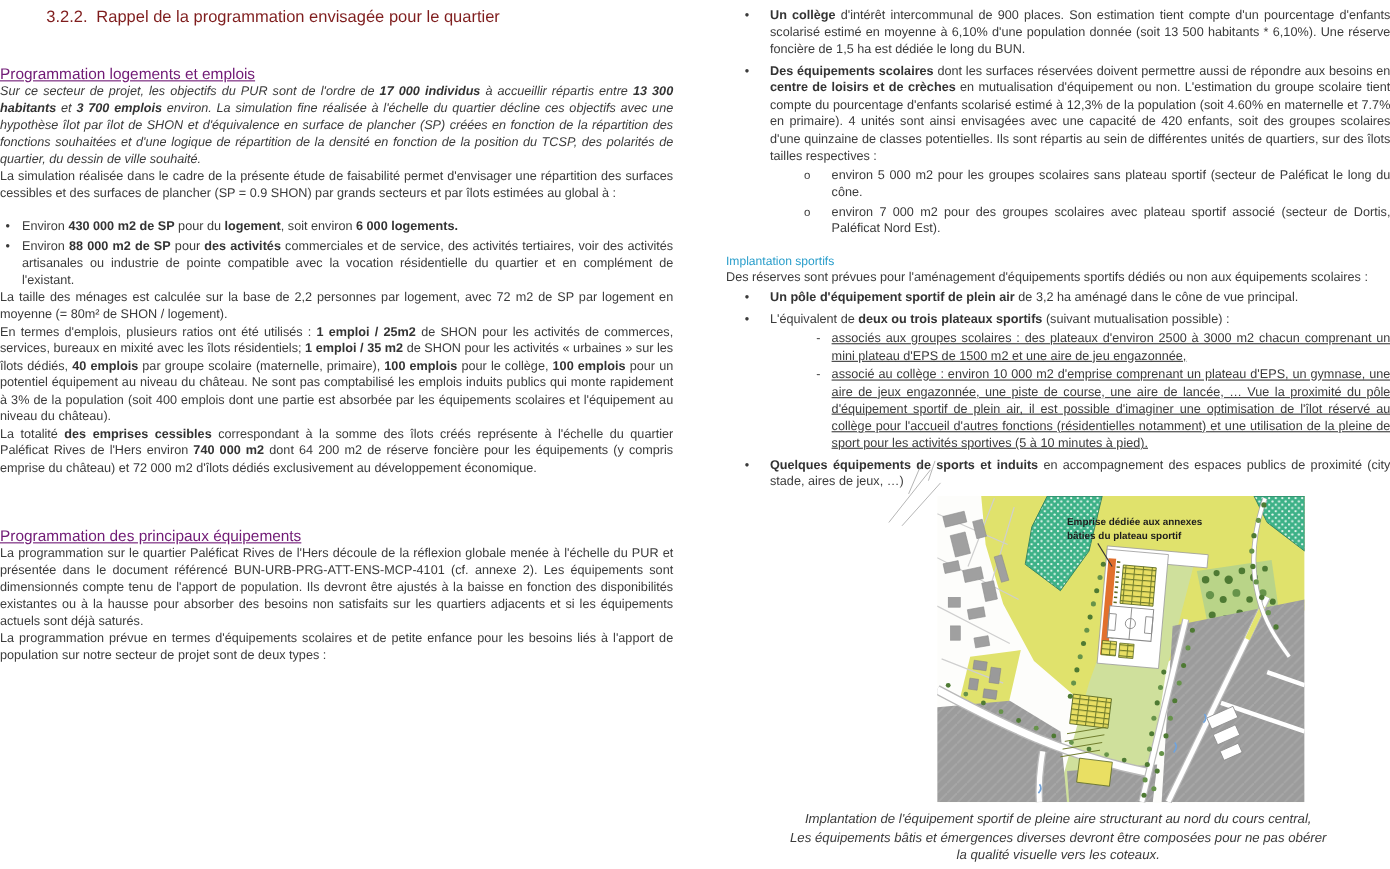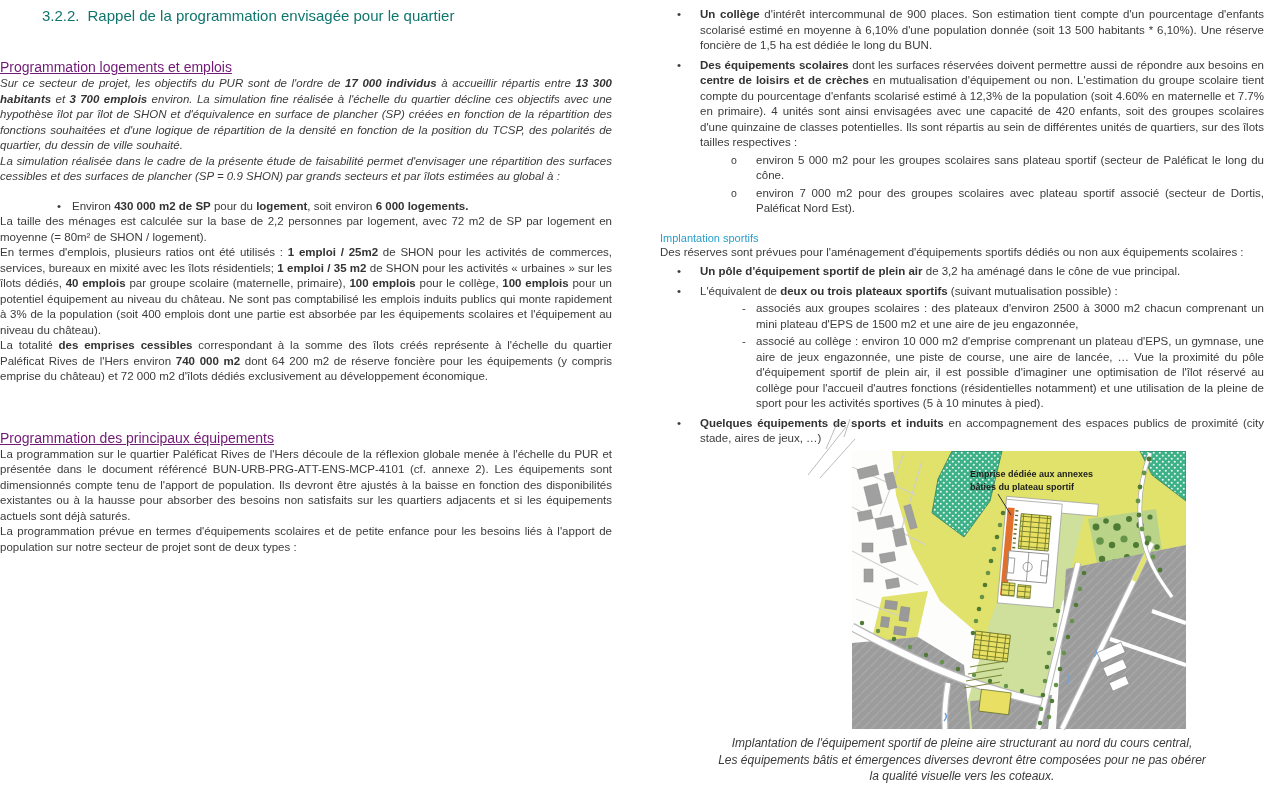--- a/index.html
+++ b/index.html
@@ -9,59 +9,59 @@
     background:#ffffff; color:#3b3b3b;
     font-family:"Liberation Sans", sans-serif;
     font-size:11.5px; line-height:15.5px;
   }
   .page { display:flex; padding-top:3px; }
   .col { }
   .col-left { width:612px; }
   .col-right { width:604px; margin-left:48px; }
 
   .section-title {
-    color:#0f766e; font-size:15px; line-height:19px;
+    color:#7f1d1d; font-size:15px; line-height:19px;
     margin:3px 0 0 42px;
   }
   .section-title .num { margin-right:8px; }
 
   h2.h-teal {
     color:#701a75; font-size:14px; font-weight:normal; line-height:18px;
     text-decoration:underline; margin:0;
   }
   .h2-first { margin-top:33px !important; }
   .h2-second { margin-top:44px !important; }
 
   .h3-teal {
     color:#2a9ecb; font-size:11px; line-height:14px; margin:0;
     font-weight:normal;
   }
 
   p.para { margin:0; text-align:justify; }
   .mt-20 { margin-top:20px;font-style:italic; }
-  .mt-30 { margin-top:30px;font-style:italic; } .mt-15 { margin-top:15px; }
+  .mt-30 { margin-top:30px; } .mt-15 { margin-top:15px; }
   .mt-12 { margin-top:12px; } .mt-14 { margin-top:14px; }
   .mt-8  { margin-top:8px;  } .mt-6  { margin-top:6px;  }
   .mt-4  { margin-top:4px;  }
 
   ul.blist { margin:0; padding:0; list-style:none; }
   ul.blist>li { position:relative; text-align:justify; }
 
-  ul.left-list { padding-left:52px; margin-top:14px; }
+  ul.left-list { margin-top:14px; }
   ul.left-list>li { padding-left:20px; margin-top:3px; }
   ul.left-list>li::before { content:"\2022"; position:absolute; left:5px; }
 
   ul.right-list>li { padding-left:40px; margin-top:4px; }
   ul.right-list>li::before { content:"\2022"; position:absolute; left:17px; }
 
   ul.sub-circle { margin-top:2px; }
   ul.sub-circle>li { padding-left:56px; margin-top:2px; }
   ul.sub-circle>li::before { content:"o"; position:absolute; left:31px; font-size:10.5px; }
 
-  ul.sub-dash { margin-top:2px; }
+  ul.sub-dash { margin-top:2px;text-decoration:underline; }
   ul.sub-dash>li { padding-left:56px; margin-top:2px; }
   ul.sub-dash>li::before { content:"-"; position:absolute; left:42px; }
 
   b { color:#333; }
 
   .map-wrap { position:relative; margin:4px 0 0 192px; width:334px; }
   .sketch { position:absolute; left:-52px; top:-36px; }
 
   .caption {
     margin-top:1px; text-align:center; font-style:italic;
@@ -79,20 +79,21 @@
     </div>
 
     <h2 class="h-teal h2-first">Programmation logements et emplois</h2>
 
     <p class="para mt-20">Sur ce secteur de projet, les objectifs du PUR sont de l'ordre de <b>17 000 individus</b> à accueillir répartis entre <b>13 300 habitants</b> et <b>3 700 emplois</b> environ. La simulation fine réalisée à l'échelle du quartier décline ces objectifs avec une hypothèse îlot par îlot de SHON et d'équivalence en surface de plancher (SP) créées en fonction de la répartition des fonctions souhaitées et d'une logique de répartition de la densité en fonction de la position du TCSP, des polarités de quartier, du dessin de ville souhaité.</p>
 
     <p class="para mt-30">La simulation réalisée dans le cadre de la présente étude de faisabilité permet d'envisager une répartition des surfaces cessibles et des surfaces de plancher (SP = 0.9 SHON) par grands secteurs et par îlots estimées au global à :</p>
 
     <ul class="blist left-list">
       <li>Environ <b>430 000 m2 de SP</b> pour du <b>logement</b>, soit environ <b>6 000 logements.</b></li>
+      <li>Environ <b>88 000 m2 de SP</b> pour <b>des activités</b> commerciales et de service, des activités tertiaires, voir des activités artisanales ou industrie de pointe compatible avec la vocation résidentielle du quartier et en complément de l'existant.</li>
     </ul>
 
     <p class="para mt-12">La taille des ménages est calculée sur la base de 2,2 personnes par logement, avec 72 m2 de SP par logement en moyenne (= 80m² de SHON / logement).</p>
 
     <p class="para mt-14">En termes d'emplois, plusieurs ratios ont été utilisés : <b>1 emploi / 25m2</b> de SHON pour les activités de commerces, services, bureaux en mixité avec les îlots résidentiels; <b>1 emploi / 35 m2</b> de SHON pour les activités « urbaines » sur les îlots dédiés, <b>40 emplois</b> par groupe scolaire (maternelle, primaire), <b>100 emplois</b> pour le collège, <b>100 emplois</b> pour un potentiel équipement au niveau du château. Ne sont pas comptabilisé les emplois induits publics qui monte rapidement à 3% de la population (soit 400 emplois dont une partie est absorbée par les équipements scolaires et l'équipement au niveau du château).</p>
 
     <p class="para mt-15">La totalité <b>des emprises cessibles</b> correspondant à la somme des îlots créés représente à l'échelle du quartier Paléficat Rives de l'Hers environ <b>740 000 m2</b> dont 64 200 m2 de réserve foncière pour les équipements (y compris emprise du château) et 72 000 m2 d'îlots dédiés exclusivement au développement économique.</p>
 
     <h2 class="h-teal h2-second">Programmation des principaux équipements</h2>
 

